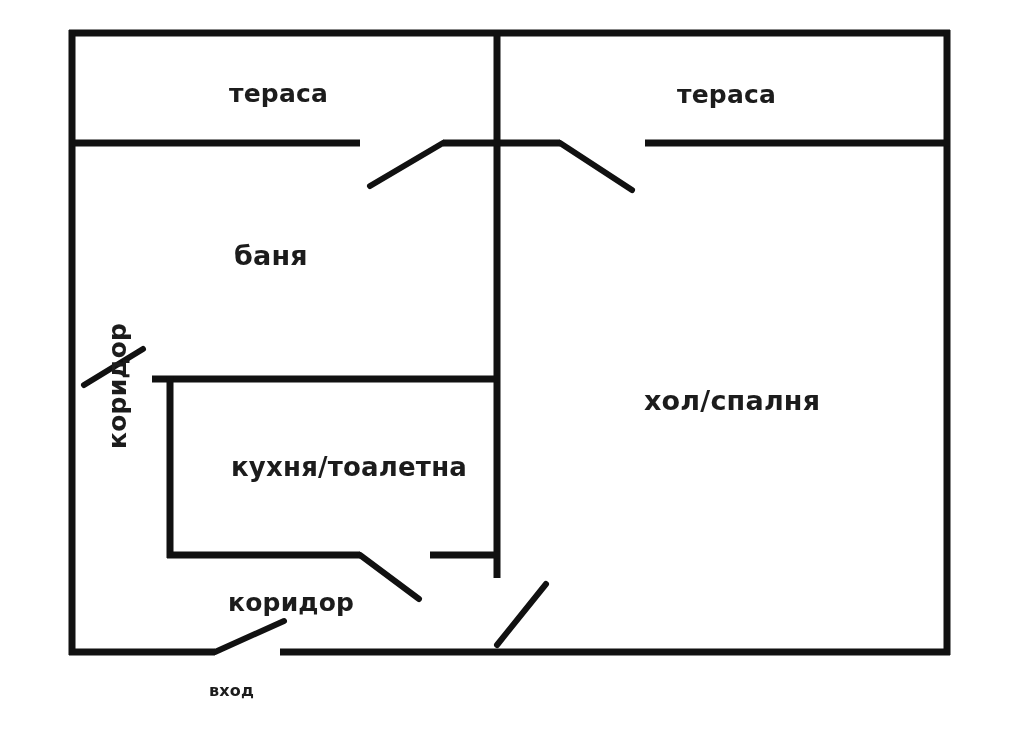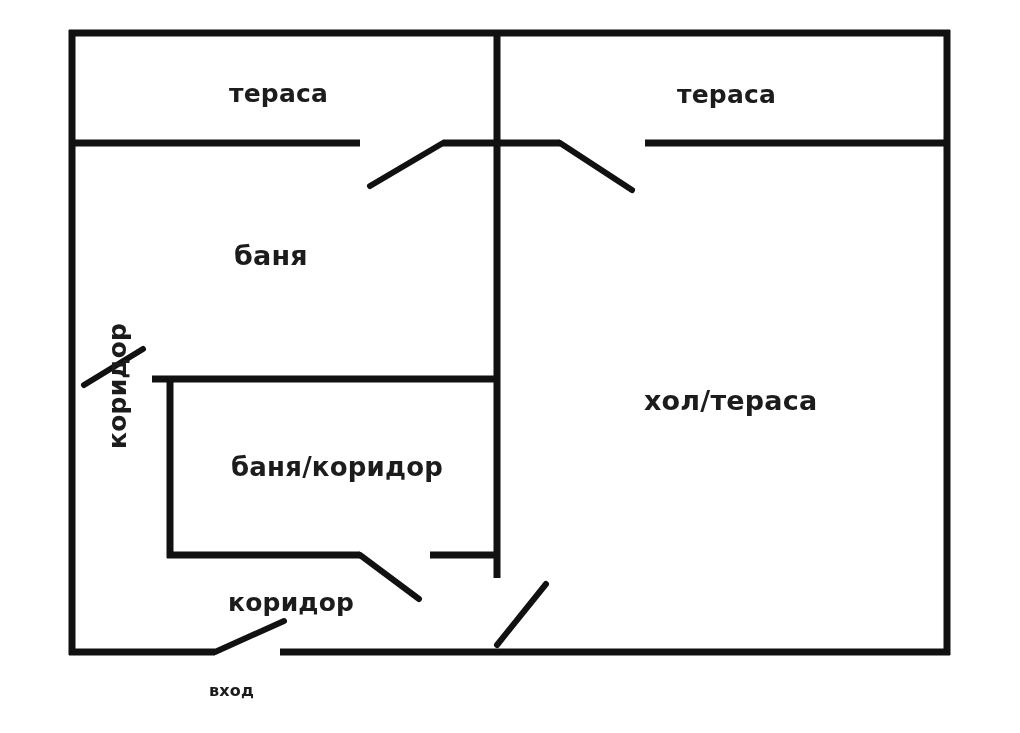--- a/index.html
+++ b/index.html
@@ -91,23 +91,23 @@
       <line x1="497" y1="645" x2="546" y2="584"></line>
     </g>
   </svg>
 
   <div class="room-label lbl-terrace-left">тераса</div>
 
   <div class="room-label lbl-terrace-right">тераса</div>
 
   <div class="room-label lbl-kitchen">баня</div>
 
-  <div class="room-label lbl-bathroom">баня/коридор</div>
+  <div class="room-label lbl-bathroom">кухня/тоалетна</div>
 
-  <div class="room-label lbl-hall">хол/тераса</div>
+  <div class="room-label lbl-hall">хол/спалня</div>
 
   <div class="room-label lbl-corridor-v">коридор</div>
 
   <div class="room-label lbl-corridor-h">коридор</div>
 
   <div class="room-label lbl-entrance">вход</div>
 
 </div>
 
 </body></html>

